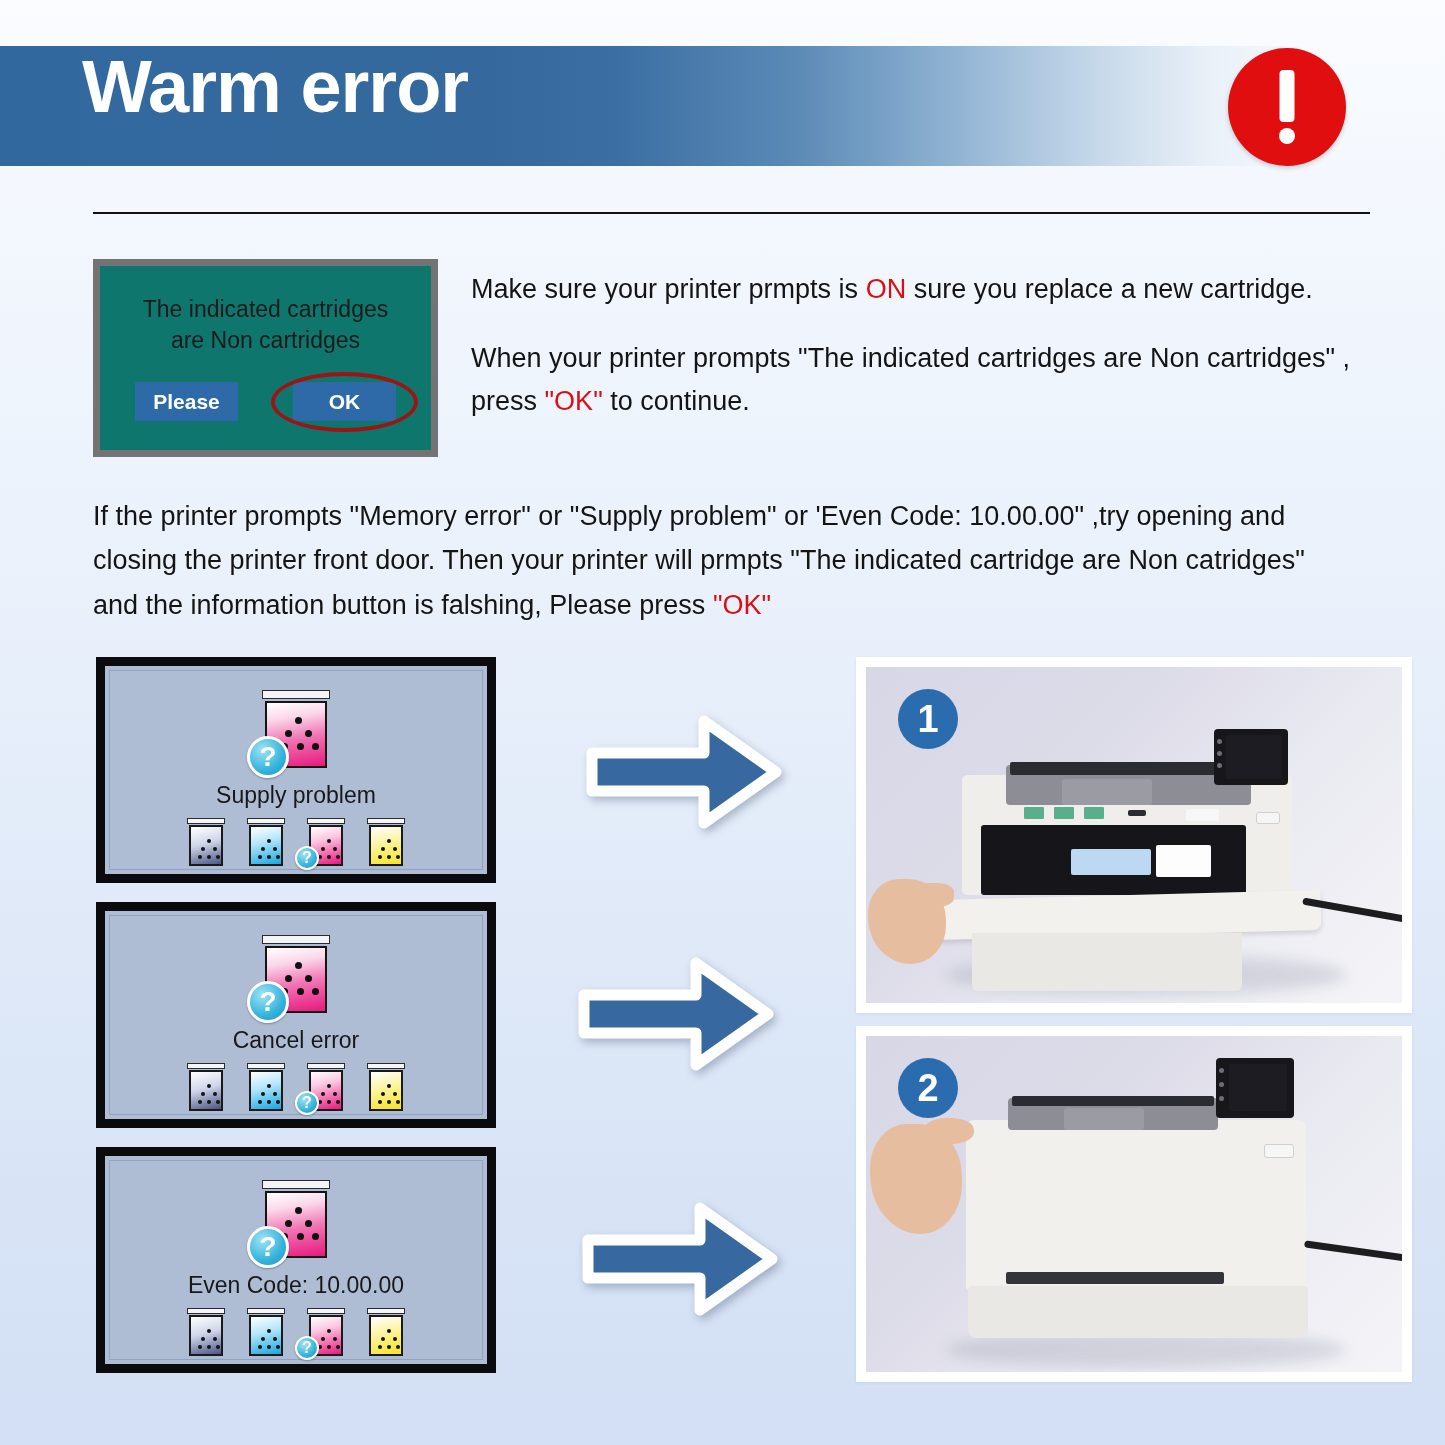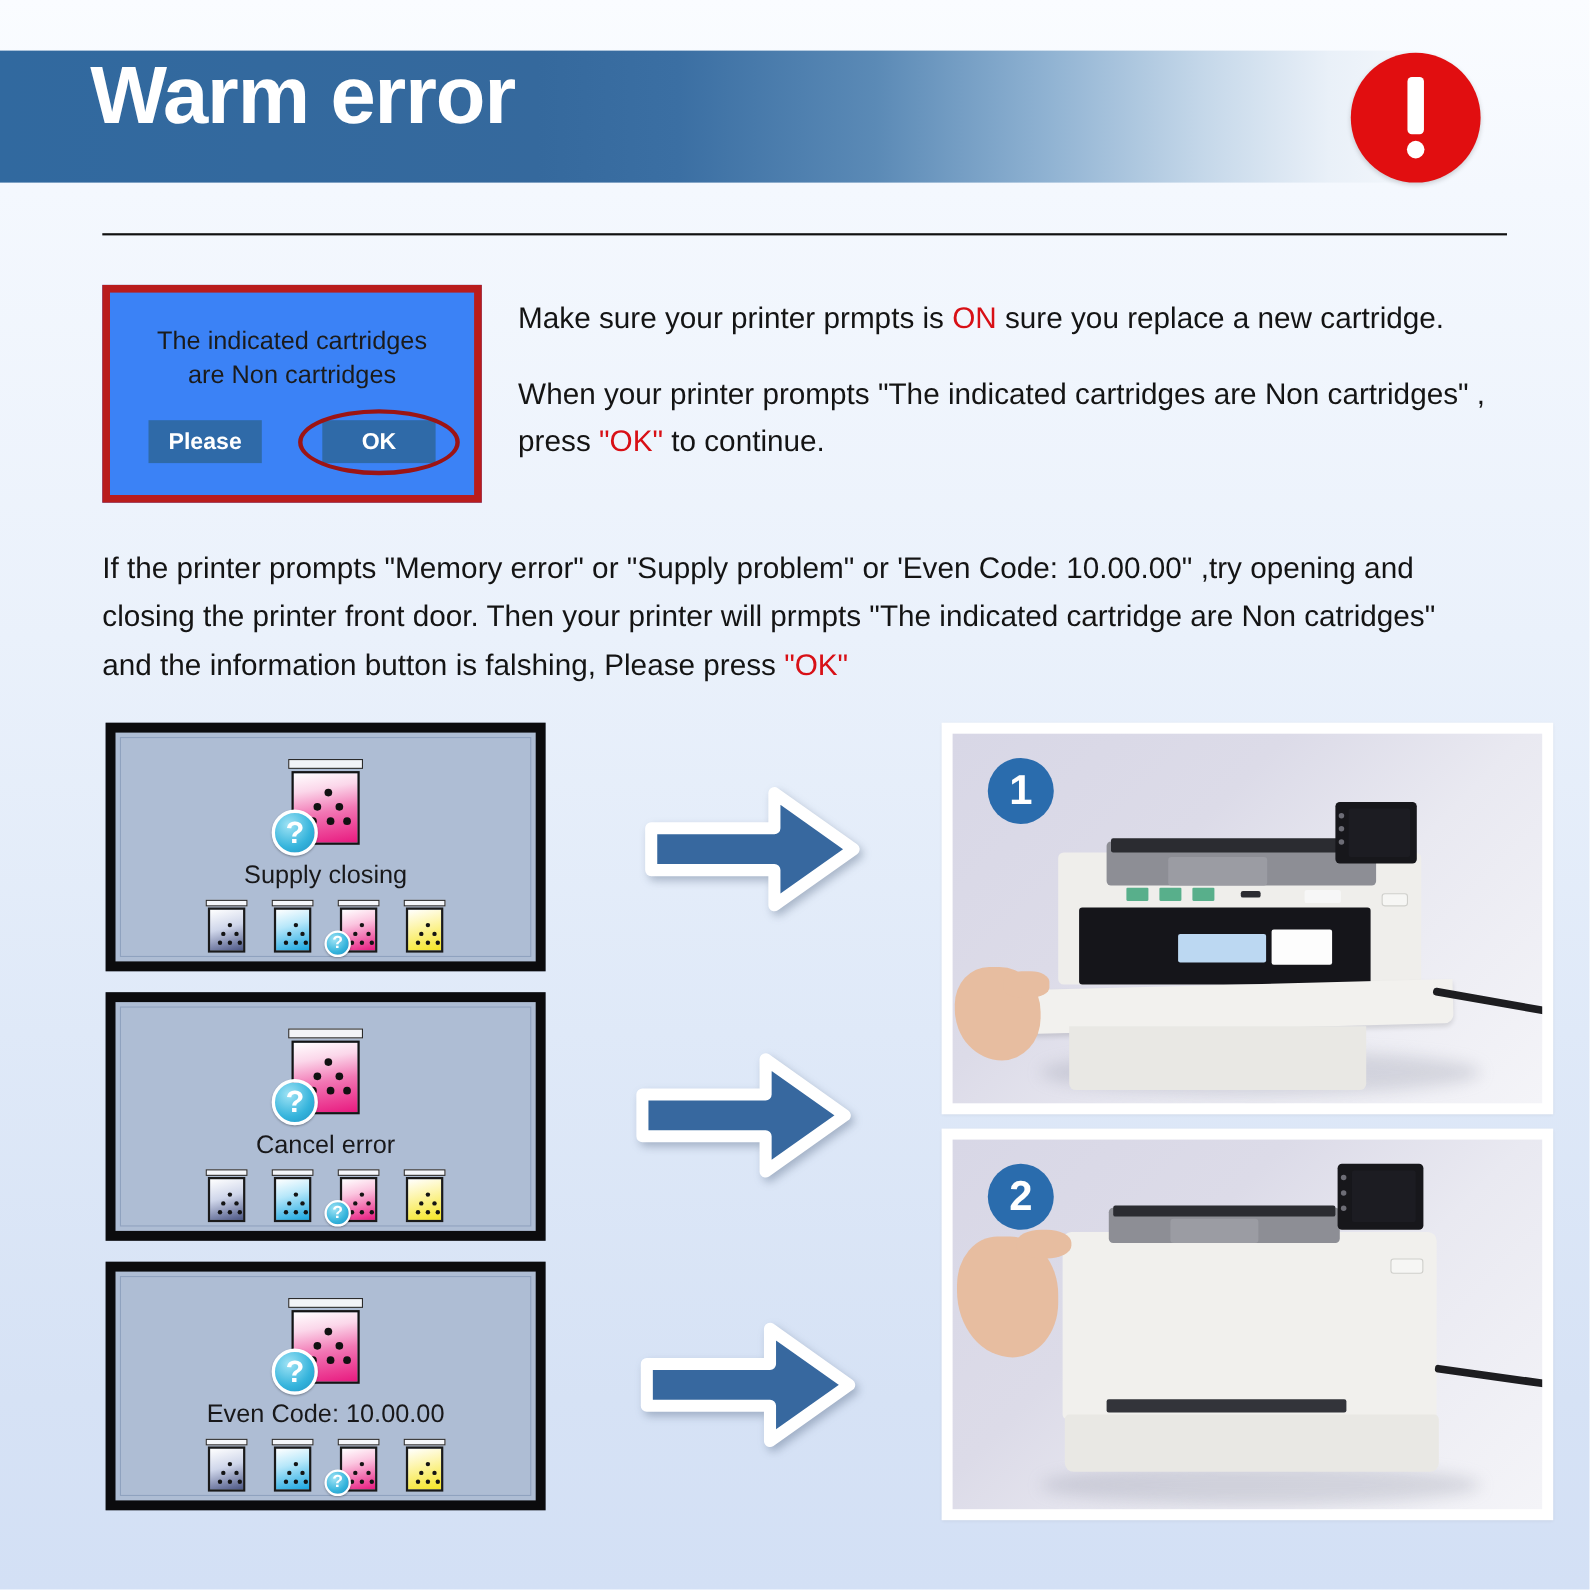--- a/index.html
+++ b/index.html
@@ -42,21 +42,21 @@
 
   
   .divider {
     position: absolute; left: 93px; top: 212px; width: 1277px; height: 2px;
     background: #111;
   }
 
   
   .dialog {
     position: absolute; left: 93px; top: 259px; width: 345px; height: 198px;
-    background: #3b82f6; border: 7px solid #b91c1c;
+    background: #0f766e; border: 7px solid #737373;
   }
   .dialog-msg {
     position: absolute; left: 0; top: 28px; width: 100%;
     text-align: center; font-size: 23px; color: #1b1b1b; line-height: 1.35;
   }
   .dialog-buttons {
     position: absolute; left: 0; top: 116px; width: 100%;
     display: flex; justify-content: center; gap: 55px;
   }
   .dlg-btn {
@@ -248,21 +248,21 @@
           <i style="left:14px;top:0"></i>
             <i style="left:4px;top:13px"></i>
             <i style="left:24px;top:13px"></i>
           <i style="left:0;top:26px"></i>
             <i style="left:16px;top:26px"></i>
             <i style="left:31px;top:26px"></i>
         </div>
       </div>
       <div class="q-badge big-q">?</div>
     </div>
-    <div class="screen-label">Supply closing</div>
+    <div class="screen-label">Supply problem</div>
     <div class="mini-row">
       <div class="mini mini-k">
         <div class="mini-lid"></div>
           <div class="mini-body">
             <div class="mini-dots">
           <i style="left:9px;top:0"></i>
               <i style="left:3px;top:8px"></i>
               <i style="left:15px;top:8px"></i>
           <i style="left:0;top:16px"></i>
               <i style="left:9px;top:16px"></i>

